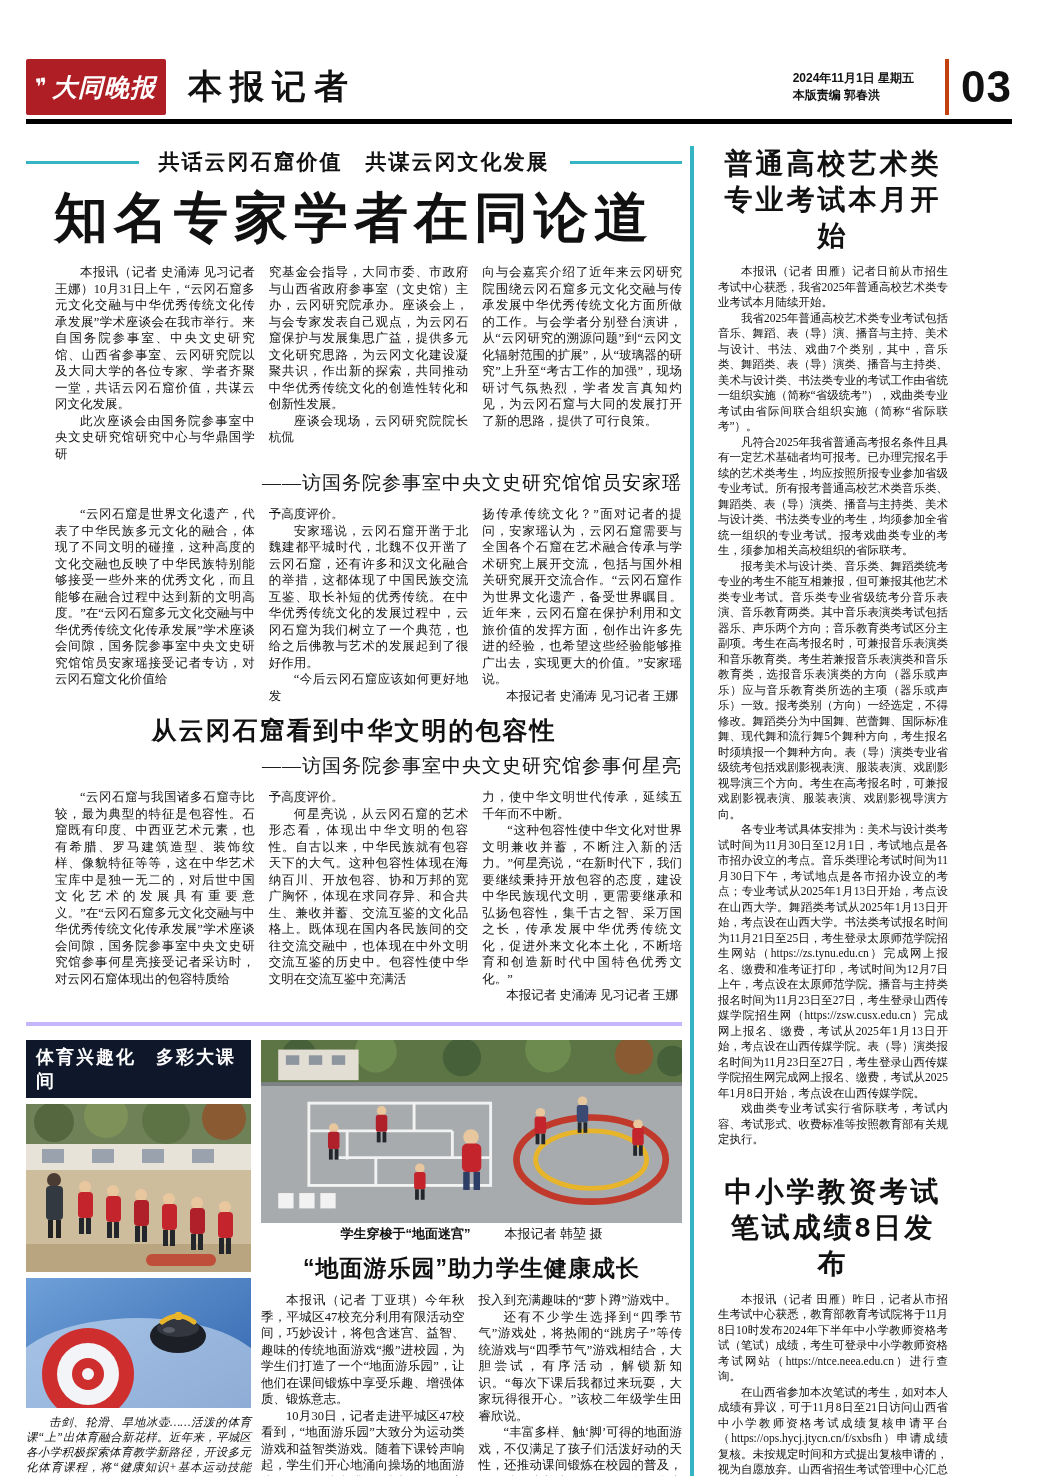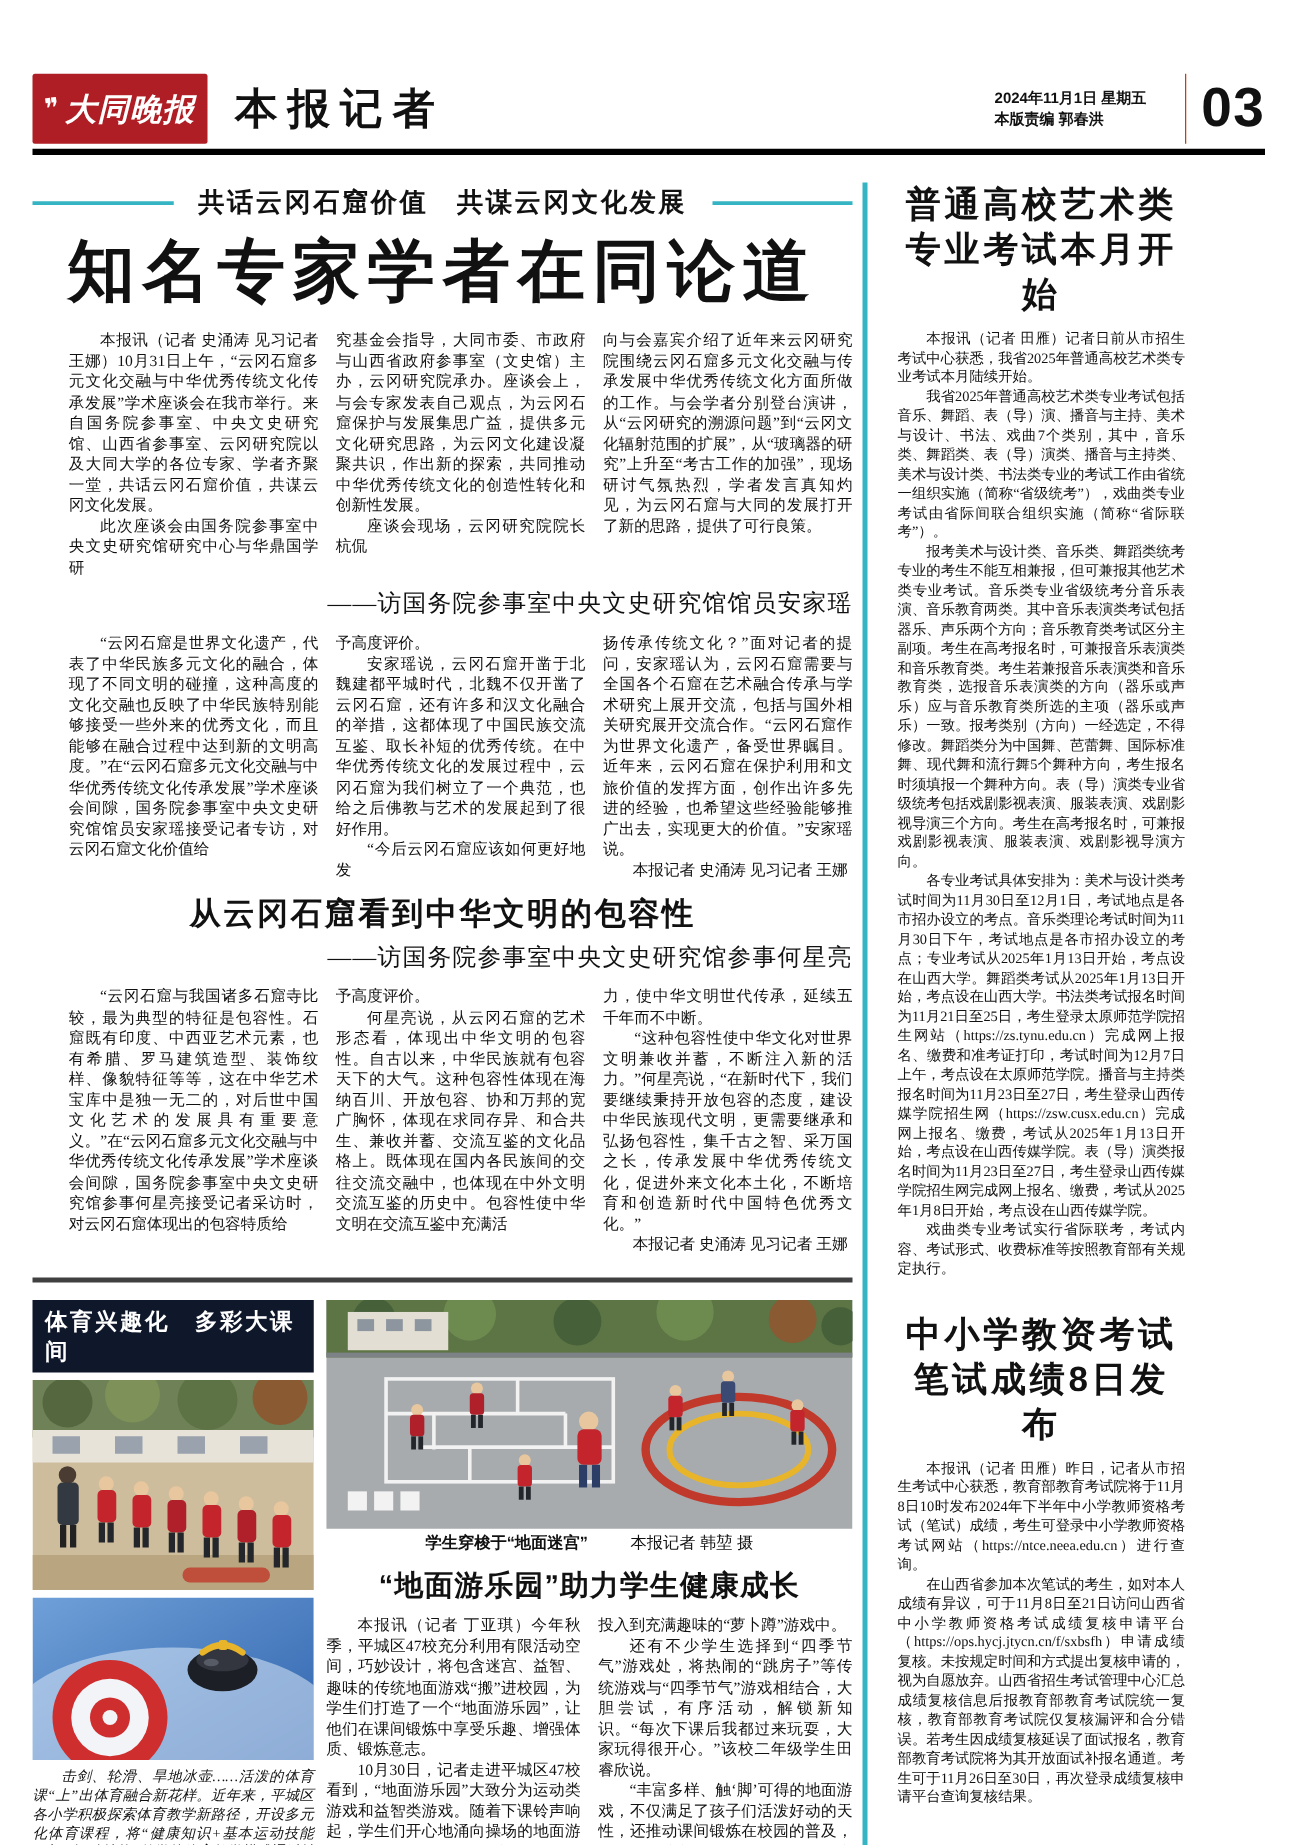--- a/index.html
+++ b/index.html
@@ -7,41 +7,41 @@
   .page { width:1038px; min-height:1476px; margin:0 auto; background:#fff; padding:58px 26px 12px 26px; position:relative; }
 
   
   .masthead { display:flex; align-items:center; height:58px; }
   .logo { width:140px; height:56px; background:#ae1e24; color:#fff; display:flex; align-items:center; justify-content:center; gap:4px; border-radius:2px; }
   .logo-flame { font-size:22px; line-height:1; transform:rotate(-8deg); }
   .logo-text { font-size:25px; font-weight:bold; font-style:italic; letter-spacing:1px; font-family:"Liberation Serif", serif; }
   .section-title { font-size:34px; font-weight:900; letter-spacing:8px; margin-left:22px; font-family:"Liberation Sans", sans-serif; }
   .mast-spacer { flex:1; }
   .dateblock { text-align:left; font-family:Liberation Sans, sans-serif; font-size:12px; font-weight:bold; line-height:17px; margin-right:31px; }
-  .pagenum-wrap { display:flex; align-items:center; height:56px; border-left:1px solid #c2410c; padding-left:12px; }
+  .pagenum-wrap { display:flex; align-items:center; height:56px; border-left:4px solid #c2410c; padding-left:12px; }
   .pagenum { font-size:44px; font-weight:900; font-family:"Liberation Sans", sans-serif; letter-spacing:1px; }
   .head-rule { height:5px; background:#000; margin-top:3px; }
 
   
   .content { margin-top:22px; display:grid; grid-template-columns:668px 230px; column-gap:24px; align-items:start; }
   .left-zone { border-right:4px solid #35b4c4; padding-right:8px; }
 
   
   .kicker { display:flex; align-items:center; margin:2px 0 10px 0; }
   .kicker-line { flex:1; height:3px; background:#35b4c4; }
   .kicker-text { padding:0 20px; font-family:"Liberation Sans", sans-serif; font-size:21px; font-weight:bold; letter-spacing:2px; white-space:nowrap; }
   .headline { text-align:center; font-family:"Liberation Sans", sans-serif; font-size:54px; font-weight:900; letter-spacing:6px; line-height:62px; margin:4px 0 16px 0; }
   .cols3 { display:grid; grid-template-columns:repeat(3,1fr); column-gap:14px; font-size:12.5px; line-height:16.5px; margin-bottom:8px;margin-left:29px; }
   .cols2 { display:grid; grid-template-columns:repeat(2,1fr); column-gap:14px; font-size:12.5px; line-height:16.5px; }
   .para { text-indent:2em; text-align:justify; }
   .para.ni { text-indent:0; }
   .para.credit { text-align:right; text-indent:0; padding-right:4px; }
   .subhead { text-align:center; font-family:"Liberation Sans", sans-serif; font-size:25px; font-weight:900; letter-spacing:2px; margin:10px 0 6px 0; }
   .byline { text-align:right; font-size:19px; letter-spacing:1px; margin-bottom:10px; }
-  .main-box { border-bottom:4px solid #404040; padding-bottom:10px; }
+  .main-box { border-bottom:4px solid #c4b5fd; padding-bottom:10px; }
 
   
   .sports-row { display:grid; grid-template-columns:225px 1fr; column-gap:10px; margin-top:14px; border-bottom:4px solid #35b4c4; padding-bottom:8px; }
   .sports-banner { background:#0f172a; color:#fff; font-family:"Liberation Sans", sans-serif; font-weight:bold; font-size:18px; letter-spacing:2px; padding:5px 10px; margin-bottom:6px; }
   .photo { display:block; width:100%; }
   .photo + .photo { margin-top:6px; }
   .sports-note { margin-top:7px; font-size:11.5px; line-height:15px; font-style:italic; text-align:justify; text-indent:2em; }
   .photo-caption { display:flex; justify-content:center; gap:34px; font-size:13px; font-weight:bold; padding:2px 0 2px 0; font-family:"Liberation Sans", sans-serif; }
   .photo-caption .credit-part { font-weight:normal; }
   .bottom-head { text-align:center; font-family:"Liberation Sans", sans-serif; font-size:23px; font-weight:900; letter-spacing:1px; margin:8px 0 8px 0; }
@@ -316,20 +316,21 @@
 
     <aside class="right-zone">
       <article class="right-article">
         <div class="right-title">
           <div>普通高校艺术类</div>
           <div>专业考试本月开始</div>
         </div>
         <div class="right-body">
             <p class="para">本报讯（记者 田雁）记者日前从市招生考试中心获悉，我省2025年普通高校艺术类专业考试本月陆续开始。</p>
             <p class="para">我省2025年普通高校艺术类专业考试包括音乐、舞蹈、表（导）演、播音与主持、美术与设计、书法、戏曲7个类别，其中，音乐类、舞蹈类、表（导）演类、播音与主持类、美术与设计类、书法类专业的考试工作由省统一组织实施（简称“省级统考”），戏曲类专业考试由省际间联合组织实施（简称“省际联考”）。</p>
+            <p class="para">凡符合2025年我省普通高考报名条件且具有一定艺术基础者均可报考。已办理完报名手续的艺术类考生，均应按照所报专业参加省级专业考试。所有报考普通高校艺术类音乐类、舞蹈类、表（导）演类、播音与主持类、美术与设计类、书法类专业的考生，均须参加全省统一组织的专业考试。报考戏曲类专业的考生，须参加相关高校组织的省际联考。</p>
             <p class="para">报考美术与设计类、音乐类、舞蹈类统考专业的考生不能互相兼报，但可兼报其他艺术类专业考试。音乐类专业省级统考分音乐表演、音乐教育两类。其中音乐表演类考试包括器乐、声乐两个方向；音乐教育类考试区分主副项。考生在高考报名时，可兼报音乐表演类和音乐教育类。考生若兼报音乐表演类和音乐教育类，选报音乐表演类的方向（器乐或声乐）应与音乐教育类所选的主项（器乐或声乐）一致。报考类别（方向）一经选定，不得修改。舞蹈类分为中国舞、芭蕾舞、国际标准舞、现代舞和流行舞5个舞种方向，考生报名时须填报一个舞种方向。表（导）演类专业省级统考包括戏剧影视表演、服装表演、戏剧影视导演三个方向。考生在高考报名时，可兼报戏剧影视表演、服装表演、戏剧影视导演方向。</p>
             <p class="para">各专业考试具体安排为：美术与设计类考试时间为11月30日至12月1日，考试地点是各市招办设立的考点。音乐类理论考试时间为11月30日下午，考试地点是各市招办设立的考点；专业考试从2025年1月13日开始，考点设在山西大学。舞蹈类考试从2025年1月13日开始，考点设在山西大学。书法类考试报名时间为11月21日至25日，考生登录太原师范学院招生网站（https://zs.tynu.edu.cn）完成网上报名、缴费和准考证打印，考试时间为12月7日上午，考点设在太原师范学院。播音与主持类报名时间为11月23日至27日，考生登录山西传媒学院招生网（https://zsw.cusx.edu.cn）完成网上报名、缴费，考试从2025年1月13日开始，考点设在山西传媒学院。表（导）演类报名时间为11月23日至27日，考生登录山西传媒学院招生网完成网上报名、缴费，考试从2025年1月8日开始，考点设在山西传媒学院。</p>
             <p class="para">戏曲类专业考试实行省际联考，考试内容、考试形式、收费标准等按照教育部有关规定执行。</p>
           </div>
       </article>
 
       <article class="right-article">
         <div class="right-title">
           <div>中小学教资考试</div>
           <div>笔试成绩8日发布</div>

